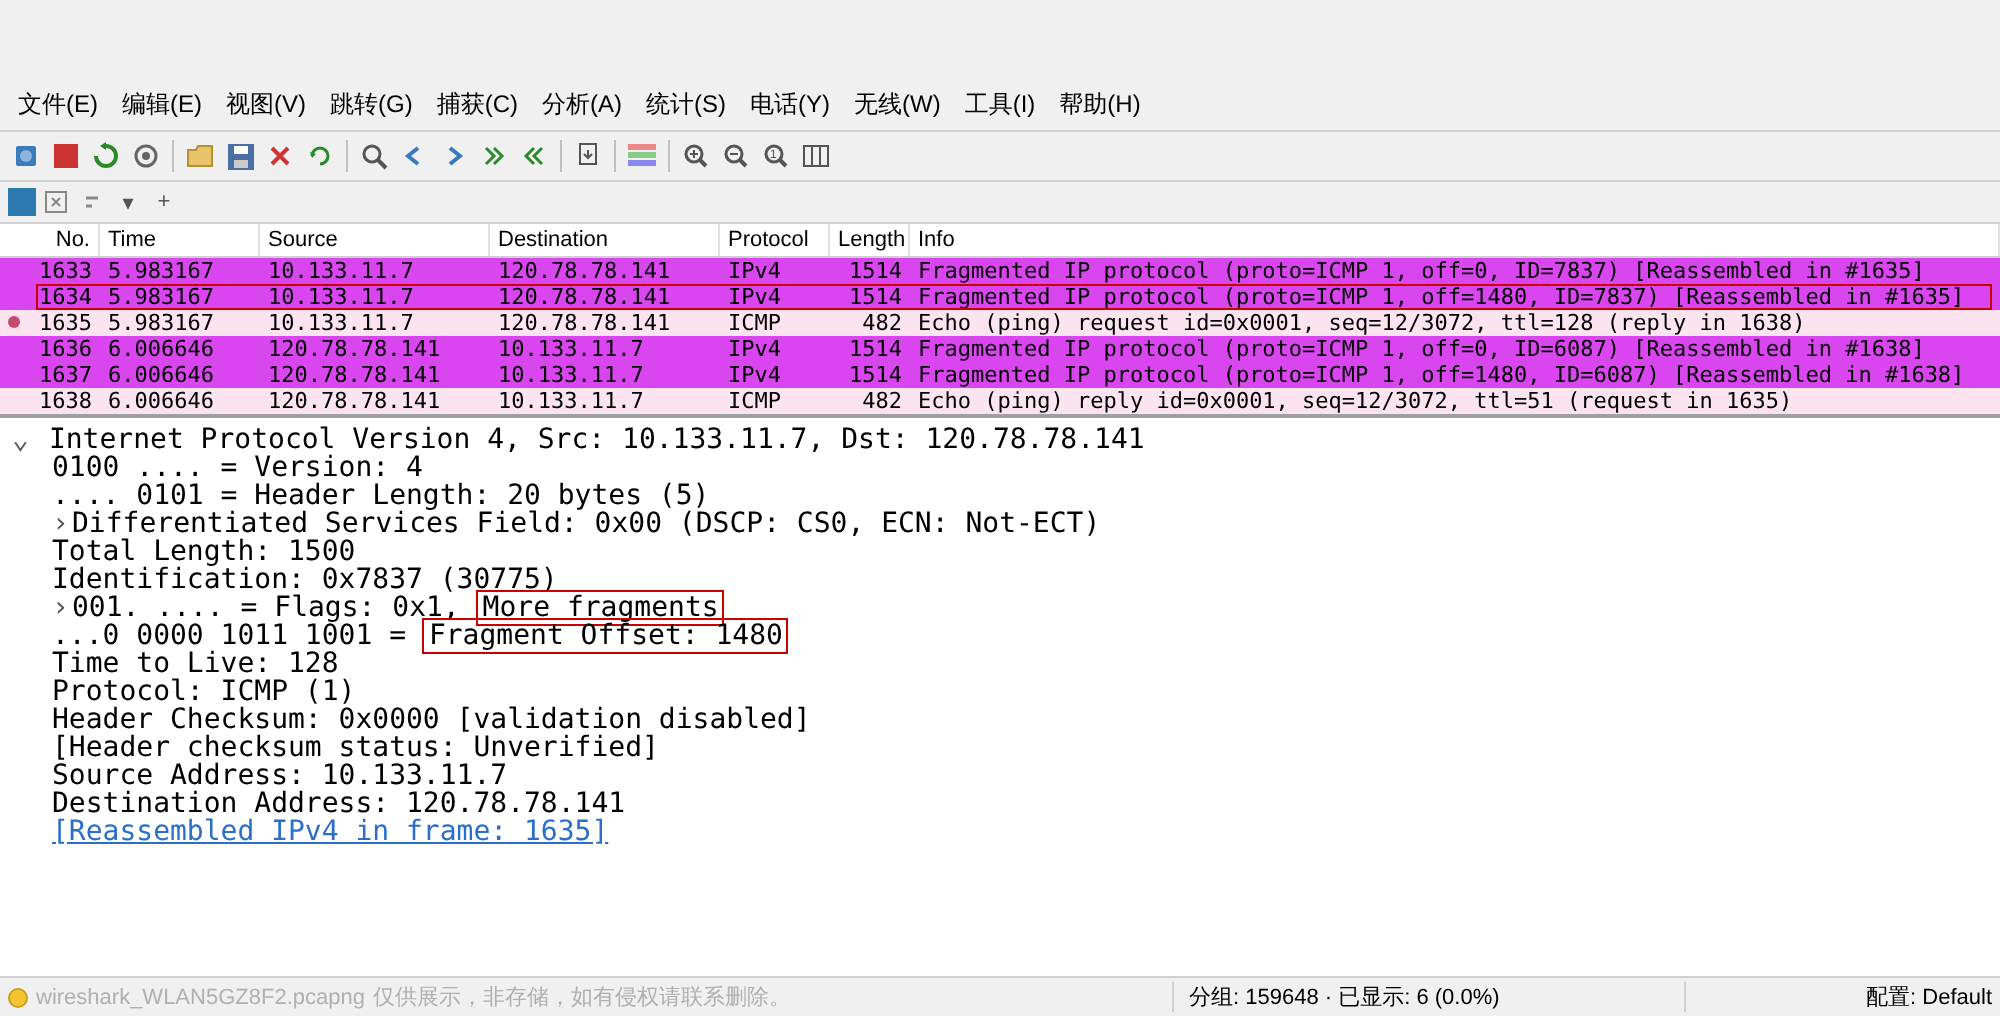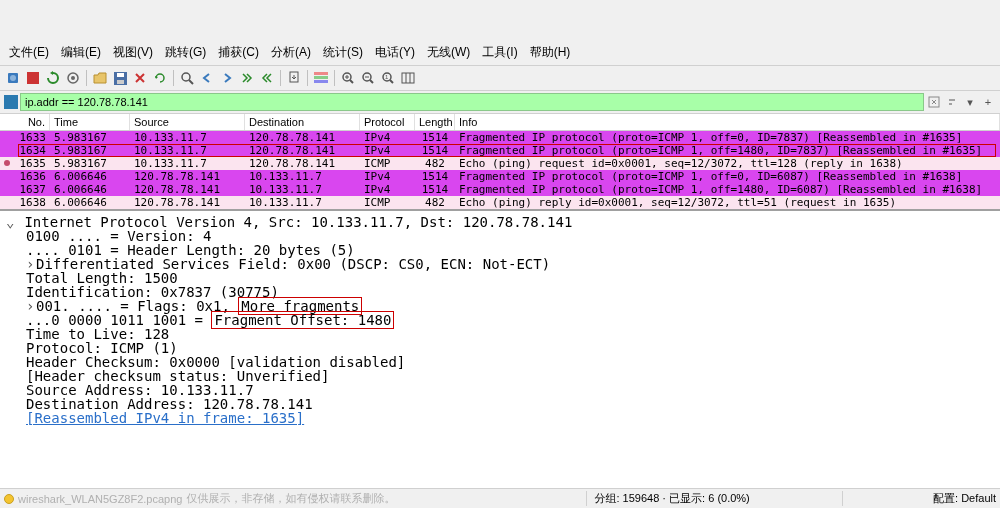--- a/index.html
+++ b/index.html
@@ -17,21 +17,21 @@
   .pl-header { display: flex; background: #fff; border-bottom: 1px solid #d0d0d0; font-size: 11px; }
   .pl-header > div { padding: 2px 4px; border-right: 1px solid #e0e0e0; white-space: nowrap; overflow: hidden; }
   .pl-body { }
   .pl-row { display: flex; font-size: 11px; font-family: Consolas, monospace; position: relative; }
   .pl-row > div { padding: 0 4px; white-space: nowrap; overflow: hidden; }
   .c-no { width: 50px; text-align: right; }
   .c-time { width: 80px; }
   .c-src { width: 115px; }
   .c-dst { width: 115px; }
   .c-proto { width: 55px; }
-  .c-len { width: 40px; text-align: center; }
+  .c-len { width: 40px; text-align: right; }
   .c-info { flex: 1; }
   .row-blue { background: #d946ef; }
   .row-pink { background: #fbe4ef; }
   .row-sel-inner { position:absolute; top:0; left:18px; right:4px; bottom:0; border:1px solid #cc0000; pointer-events:none; }
   .dot { position:absolute; left:4px; top:3px; width:6px; height:6px; border-radius:50%; background:#c54b6c; }
   .details-pane { flex: 1; overflow: auto; background: #fff; border-top: 1px solid #a0a0a0; padding: 4px 0; font-family: Consolas, monospace; font-size: 14px; }
   .tree-toggle { display:inline-block; width:10px; color:#555; }
   .tree-line { padding-left: 26px; line-height: 14px; white-space: nowrap; }
   .tree-line.l1 { padding-left: 6px; }
   .tree-line.l2 { padding-left: 26px; }
@@ -177,21 +177,20 @@
       <svg width="14" height="12">
         <rect x="1" y="1" width="12" height="10" fill="none" stroke="#555"></rect>
         <line x1="5" y1="1" x2="5" y2="11" stroke="#555"></line>
         <line x1="9" y1="1" x2="9" y2="11" stroke="#555"></line>
       </svg>
     </div>
 </div>
 
 <div class="filterbar">
   <span class="bookmark"></span>
-  <input type="text" value="ip.addr == 120.78.78.141" style="">
   <span class="fbtn">
       <svg width="12" height="12">
         <rect x="1" y="1" width="10" height="10" fill="none" stroke="#888"></rect>
         <path d="M4 4 L8 8 M8 4 L4 8" stroke="#888"></path>
       </svg>
     </span>
   <span class="fbtn">
       <svg width="10" height="10">
         <path d="M2 3 L8 3 M2 7 L5 7" stroke="#888" stroke-width="1.5"></path>
       </svg>

